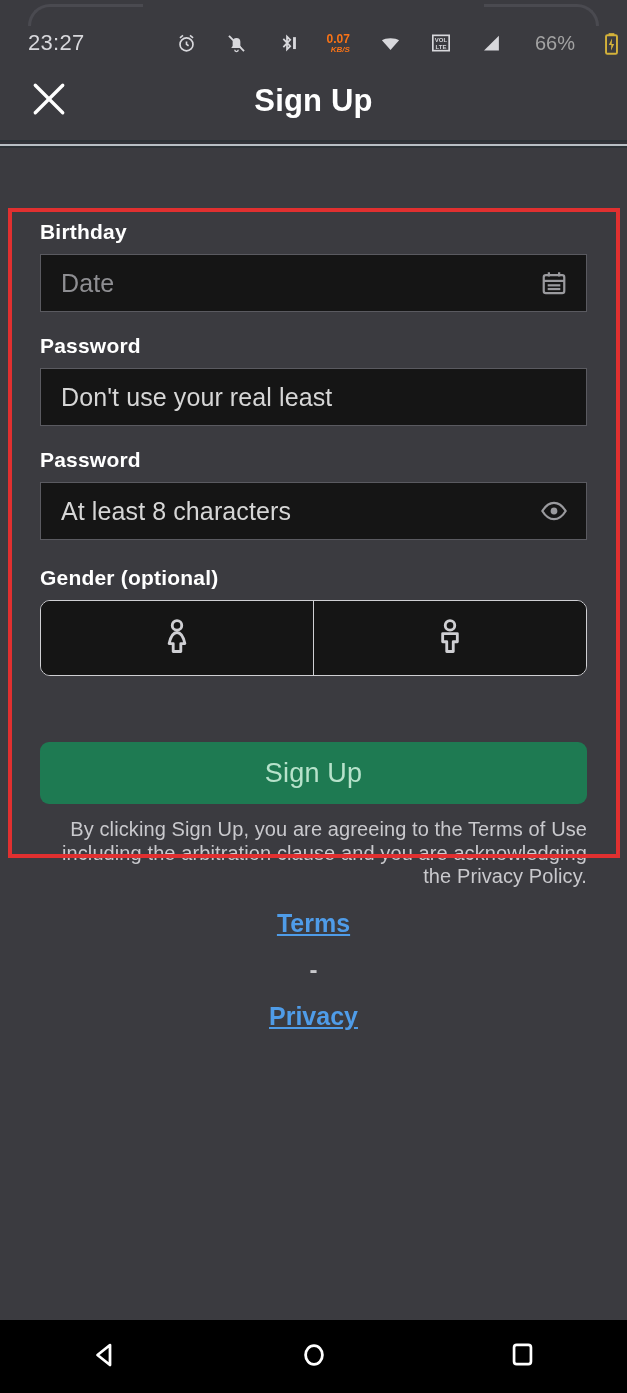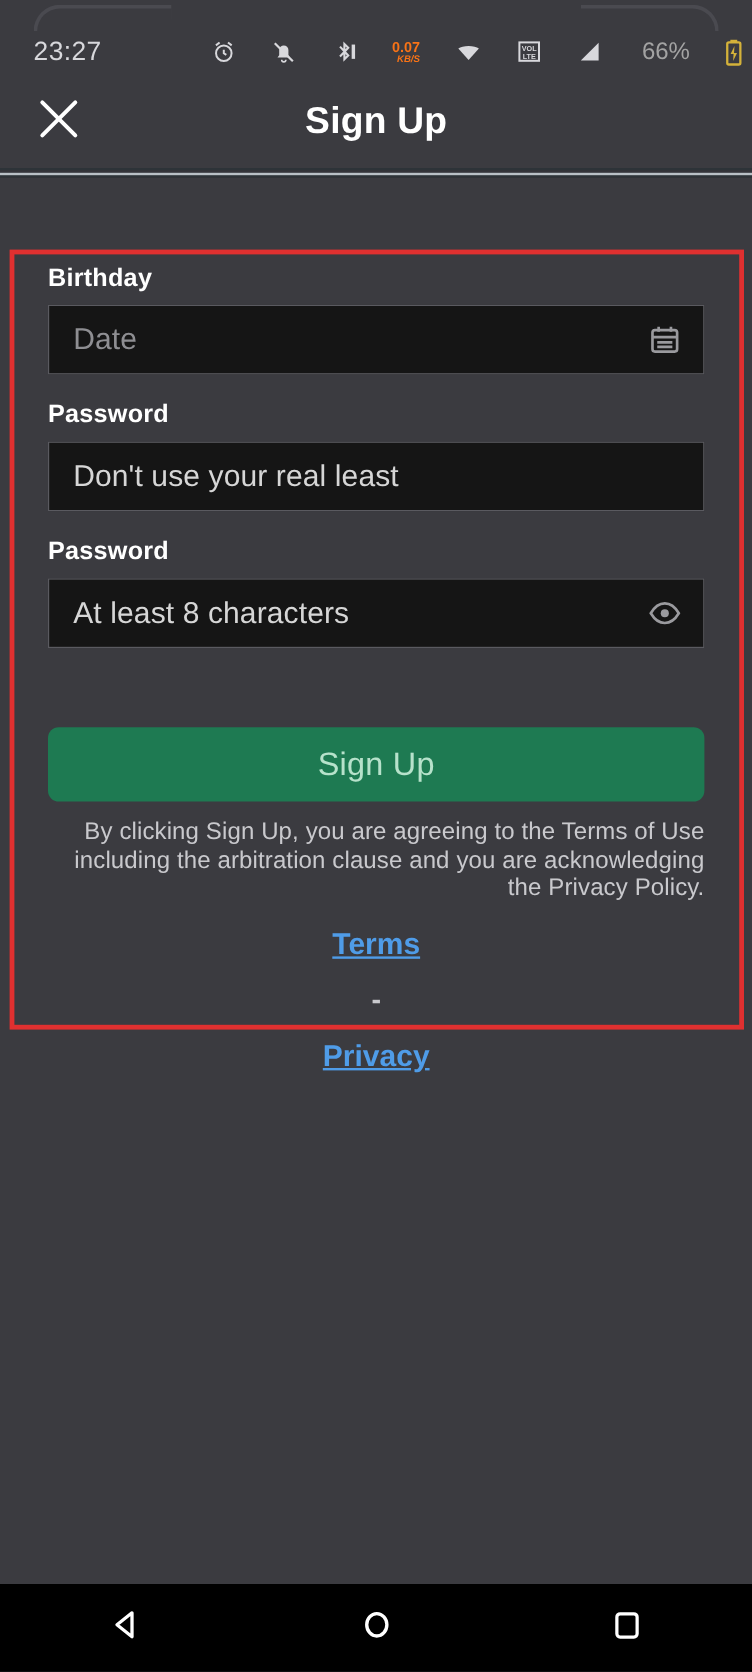--- a/index.html
+++ b/index.html
@@ -277,20 +277,41 @@
         <span class="field-value">At least 8 characters</span>
         <span class="field-trailing-icon">
           <svg width="28" height="28" viewBox="0 0 24 24" fill="none" stroke="#9a9a9e" stroke-width="1.9">
             <path d="M2 12 C5 7 9 5 12 5 C15 5 19 7 22 12 C19 17 15 19 12 19 C9 19 5 17 2 12 Z"></path>
             <circle cx="12" cy="12" r="2.9" fill="#9a9a9e" stroke="none"></circle>
           </svg>
         </span>
       </div>
     </div>
 
+    <div id="gender-group">
+      <div class="field-label">Gender (optional)</div>
+      <div id="gender-row">
+        <div class="gender-option">
+          <span>
+            <svg width="34" height="38" viewBox="0 0 24 28" fill="none" stroke="#cfcfd3" stroke-width="2.1" stroke-linejoin="round">
+              <circle cx="12" cy="6.2" r="3.5"></circle>
+              <path d="M12 11.4 C9.4 11.4 7.4 14 6.2 19.6 H9.2 V25.4 H14.8 V19.6 H17.8 C16.6 14 14.6 11.4 12 11.4 Z"></path>
+            </svg>
+          </span>
+        </div>
+        <div class="gender-option">
+          <span>
+            <svg width="34" height="38" viewBox="0 0 24 28" fill="none" stroke="#cfcfd3" stroke-width="2.1" stroke-linejoin="round">
+              <circle cx="12" cy="6.2" r="3.5"></circle>
+              <path d="M6.6 12.2 H17.4 V18.2 H14.4 V25.4 H9.6 V18.2 H6.6 Z"></path>
+            </svg>
+          </span>
+        </div>
+      </div>
+    </div>
 
     <div id="signup-button">
       <span id="signup-button-label">Sign Up</span>
     </div>
 
     <div id="legal">By clicking Sign Up, you are agreeing to the Terms of Use including the arbitration clause and you are acknowledging the Privacy Policy.</div>
 
     <div id="links-row">
       <span class="legal-link">Terms</span>
       <span id="link-sep">-</span>

